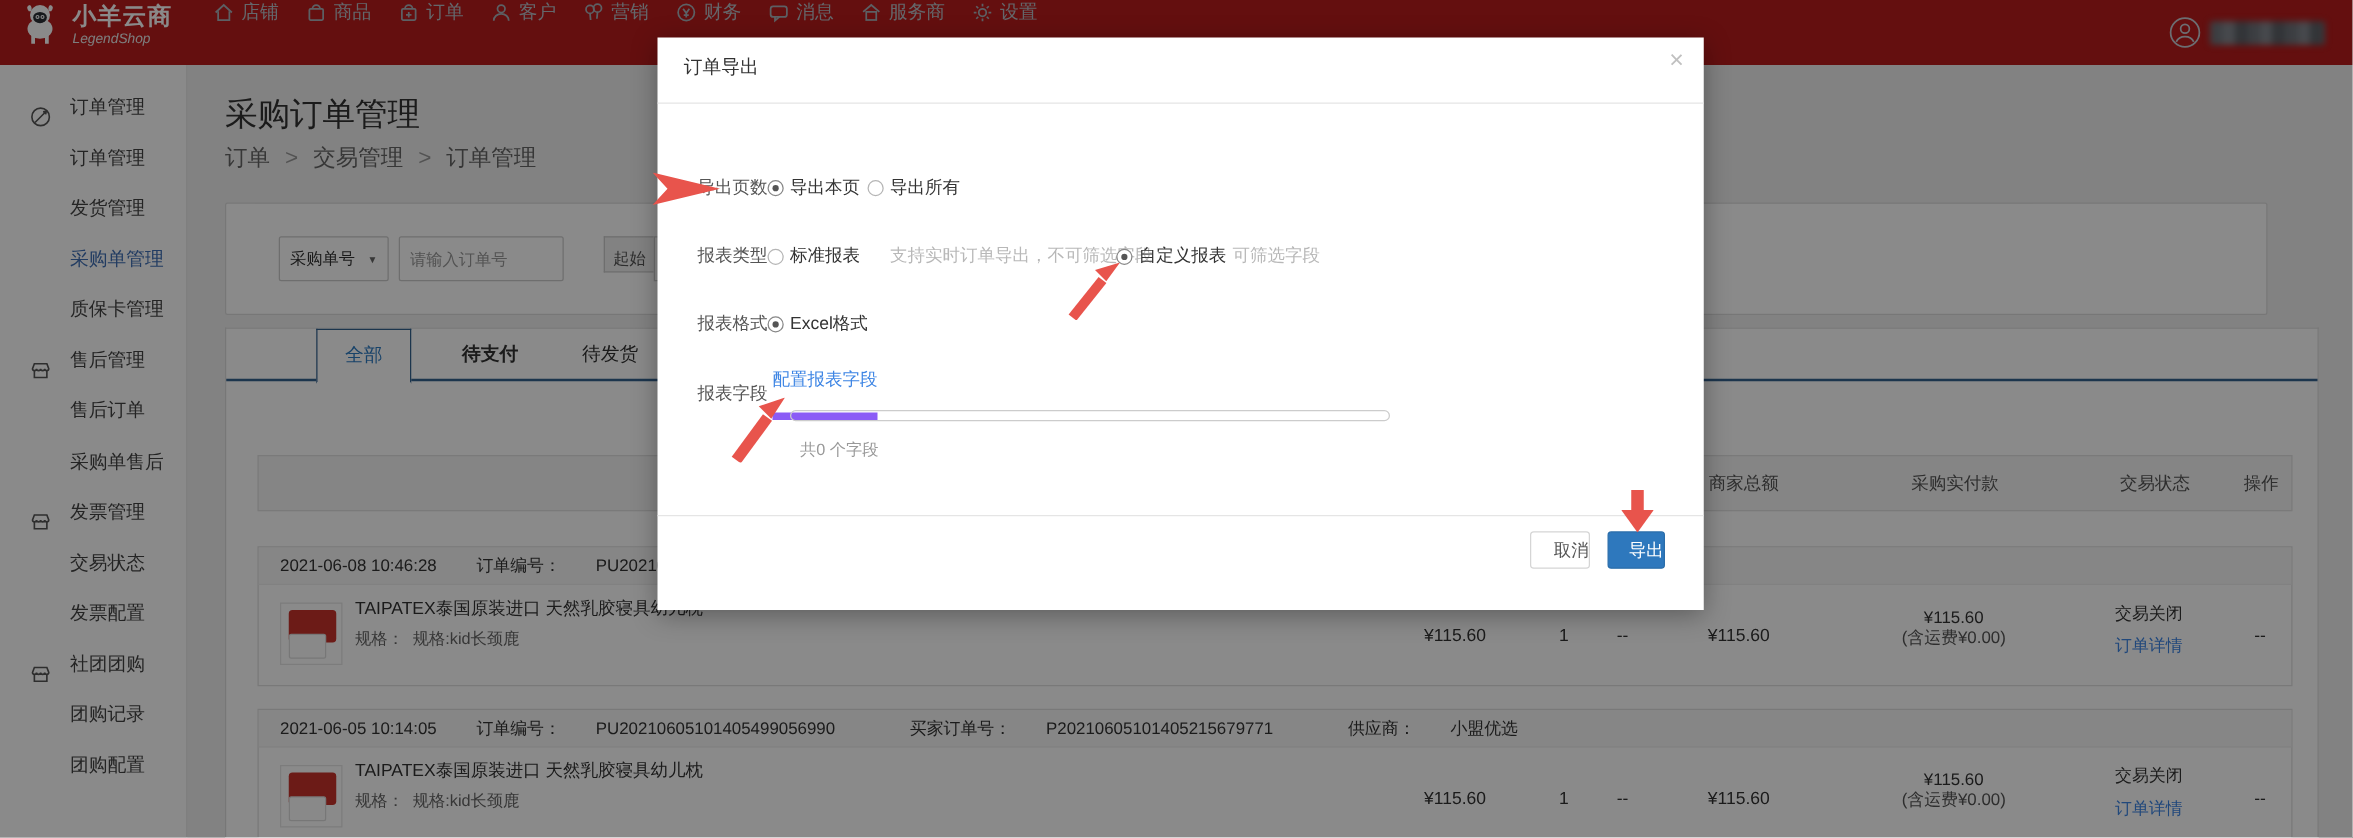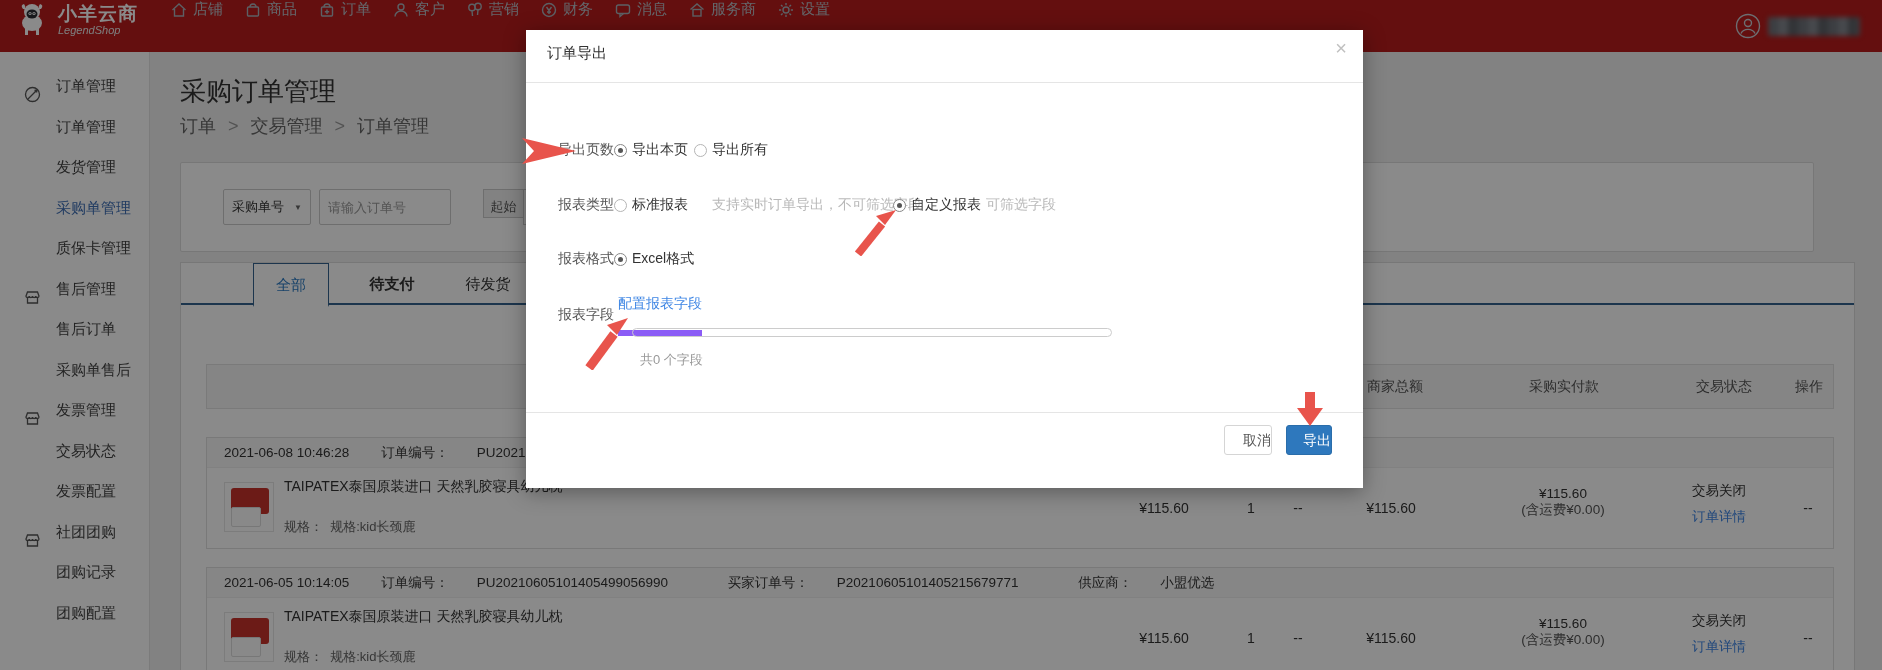--- a/index.html
+++ b/index.html
@@ -49,21 +49,21 @@
   .thead span { position:absolute; top:13px; }
 
   .order-block { position:absolute; left:25px; width:1628px; height:112px; border:1px solid #e0e0e0; background:#fff; }
   .ob1 { top:174px; } .ob2 { top:304px; }
   .oheader { position:absolute; left:0; top:0; width:100%; height:30px; background:#f8f8f8; border-bottom:1px solid #eee; font-size:13.5px; color:#333; line-height:30px; padding-left:17px; white-space:nowrap; }
   .oheader span { margin-right:28px;margin-top:10px; }
   .thumb { position:absolute; left:17px; top:44px; width:50px; height:50px; border:1px solid #e5e5e5; background:#fff; overflow:hidden; }
   .thumb .tred { position:absolute; left:6px; top:5px; width:38px; height:26px; background:#c8322b; border-radius:3px; }
   .thumb .twhite { position:absolute; left:6px; top:24px; width:30px; height:20px; background:#fdfdfd; border:1px solid #ddd; border-radius:2px; }
   .ptitle { position:absolute; left:77px; top:40px; font-size:14px; color:#333; white-space:nowrap; }
-  .pspec { position:absolute; left:77px; top:80px; font-size:13px; color:#666; white-space:nowrap; }
+  .pspec { position:absolute; left:77px; top:64px; font-size:13px; color:#666; white-space:nowrap; }
   .cell { position:absolute; top:62px; transform:translateX(-50%); font-size:14px; color:#333; white-space:nowrap; }
   .cell2 { position:absolute; transform:translateX(-50%); font-size:13.5px; color:#333; text-align:center; white-space:nowrap; }
   .link { color:#3d85e4; cursor:pointer; }
 
   
   .backdrop { position:absolute; left:0; top:0; width:1882px; height:670px; background:rgba(0,0,0,0.46); z-index:90; }
   .modal { position:absolute; left:526px; top:30px; width:837px; height:458px; background:#fff; z-index:95; box-shadow:0 4px 20px rgba(0,0,0,0.35); }
   .m-title { position:absolute; left:21px; top:14px; font-size:15px; color:#333; }
   .m-close { position:absolute; right:16px; top:8px; font-size:20px; color:#c0c0c0; cursor:pointer; line-height:1; }
   .m-hr { position:absolute; left:0; top:52px; width:100%; height:1px; background:#e5e5e5; }

